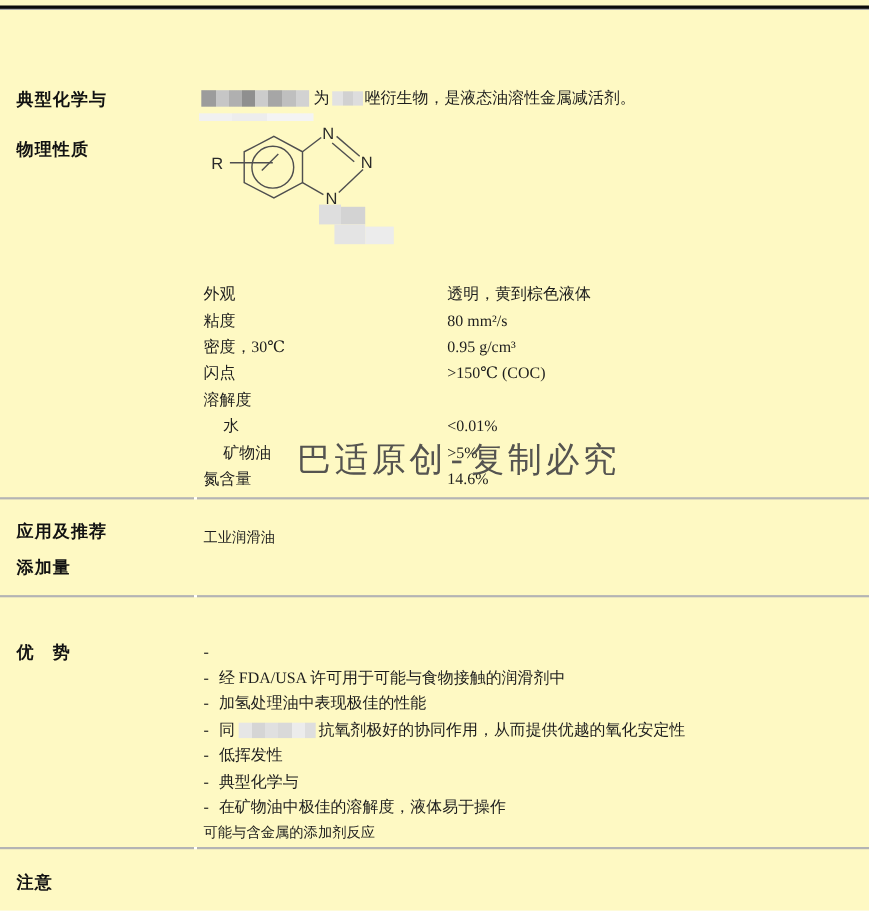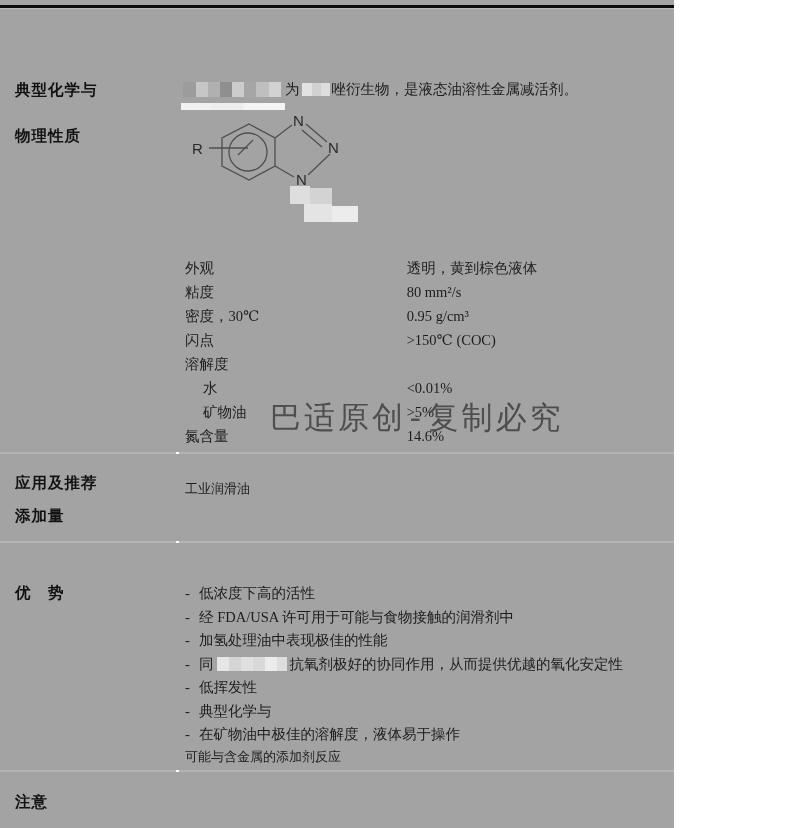--- a/index.html
+++ b/index.html
@@ -1,17 +1,17 @@
 <!DOCTYPE html>
 <html><head>
 <meta charset="utf-8">
 <style>
   html,body { margin:0; padding:0; background:#ffffff; }
   .page {
-    position:relative; width:674px; height:828px; background:#a3a3a3; overflow:hidden;
+    position:relative; width:790px; height:828px; background:#fef9c3; overflow:hidden;
     font-family:"Liberation Serif","DejaVu Serif",serif; color:#1d1d1d;
   }
   .top-rule {
     position:absolute; left:0; top:5px; width:790px; height:3px;
     background:#0b0b0b; border-bottom:1px solid #b9b9b9;
   }
   .side-label {
     position:absolute; left:15px;
     font-family:"Liberation Sans","DejaVu Sans",sans-serif;
     font-weight:700; font-size:15.5px; color:#121212; letter-spacing:1px;
@@ -151,21 +151,20 @@
   <div class="side-label" style="top:473px">应用及推荐</div>
   <div class="side-label" style="top:506px">添加量</div>
   <div class="content-line" style="top:480px">工业润滑油</div>
 
   <div class="divider" style="top:541px"></div>
 
   <div class="side-label" style="top:583px">优　势</div>
   <div class="adv-list">
     <div class="adv-item">
       <span class="dash">-</span>
-      <span>低浓度下高的活性</span>
     </div>
     <div class="adv-item">
       <span class="dash">-</span>
       <span>经 FDA/USA 许可用于可能与食物接触的润滑剂中</span>
     </div>
     <div class="adv-item">
       <span class="dash">-</span>
       <span>加氢处理油中表现极佳的性能</span>
     </div>
     <div class="adv-item">

